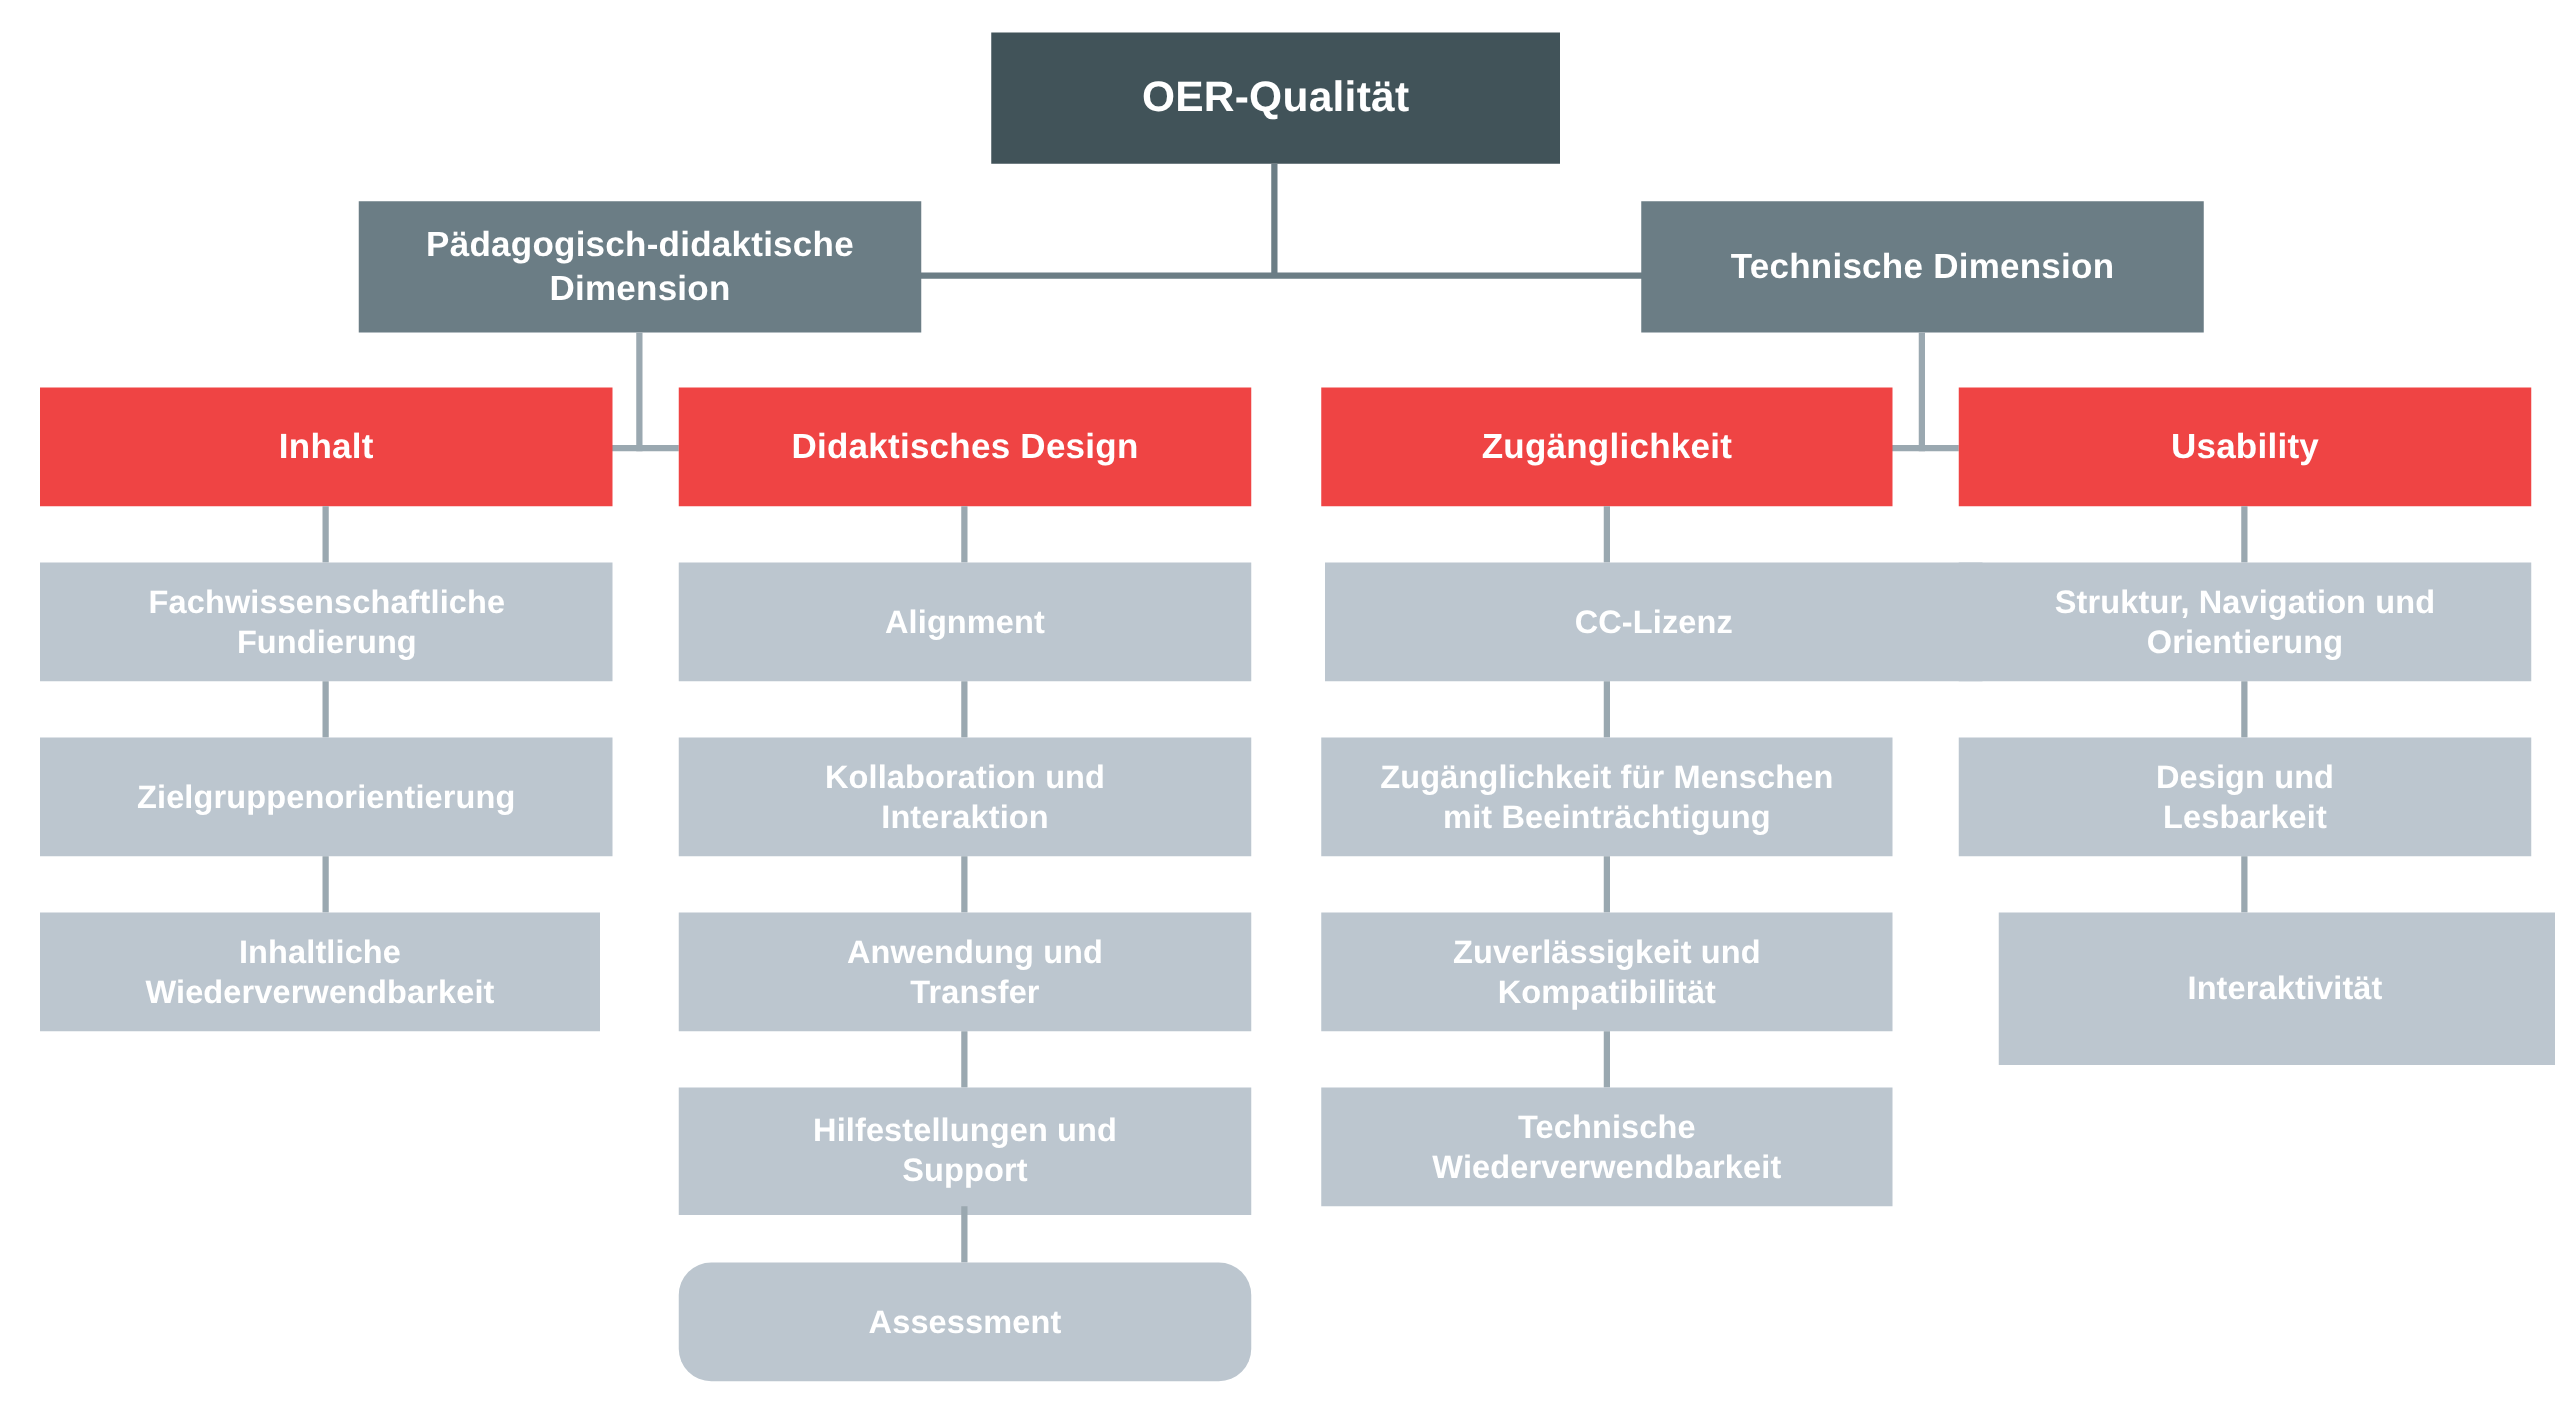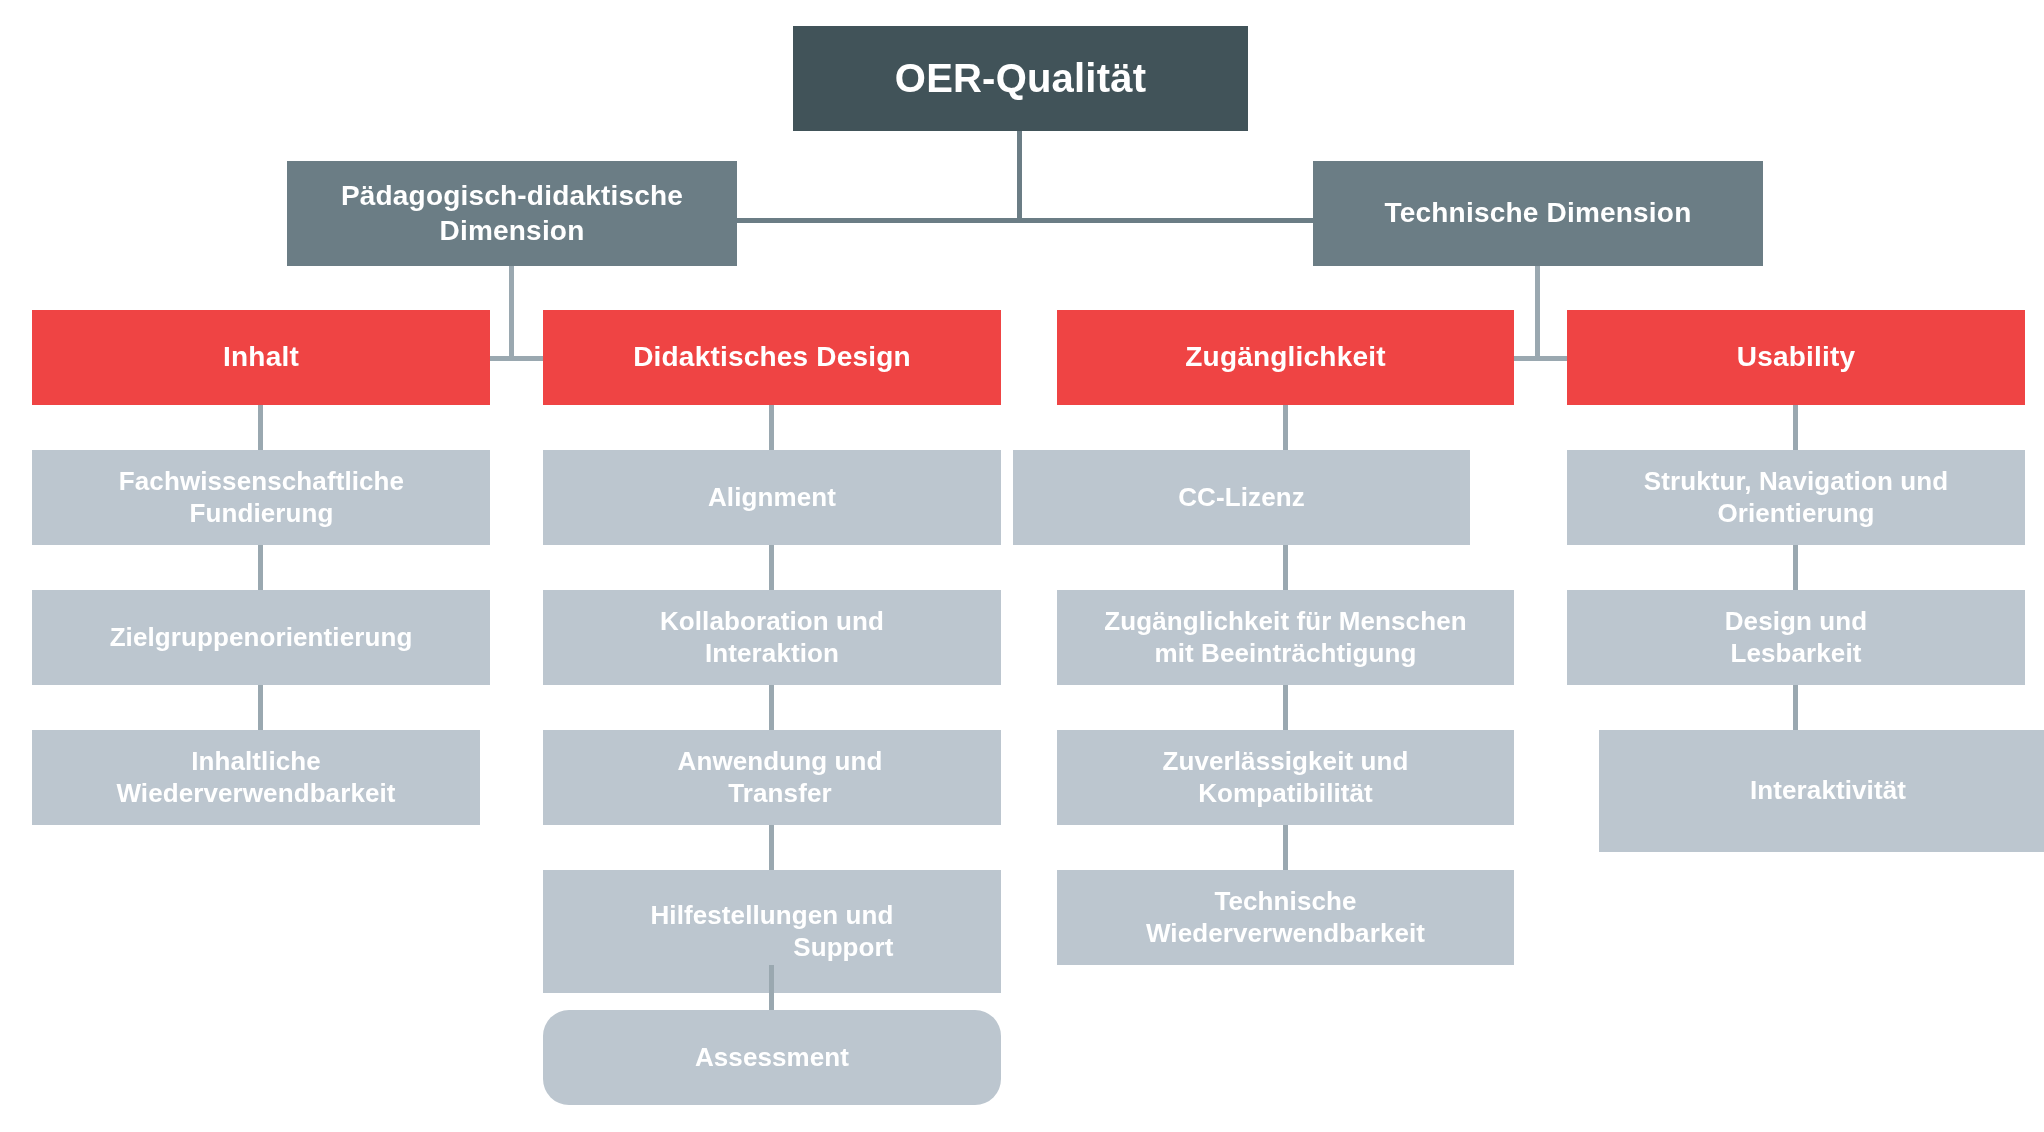--- a/index.html
+++ b/index.html
@@ -25,21 +25,21 @@
     text-align: center;
     color: #ffffff;
     font-weight: bold;
     line-height: 1.22;
     box-sizing: border-box;
     padding: 4px 10px;
     white-space: pre-line;
   }
   .lvl-root {
     background: #415359;
-    font-size: 40px;
+    font-size: 34px;
     letter-spacing: 0.2px;
   }
   .lvl-dim {
     background: #6b7d85;
     font-size: 28px;
     letter-spacing: 0.2px;
   }
   .lvl-cat {
     background: #ef4444;
     font-size: 28px;
@@ -102,28 +102,28 @@
 
   <div class="conn" style="left:769px; top:545px; width:5px; height:45px;"></div>
   <div class="node lvl-leaf" style="left:543px; top:590px; width:458px; height:95px;">Kollaboration und
 Interaktion</div>
 
   <div class="conn" style="left:769px; top:685px; width:5px; height:45px;"></div>
   <div class="node lvl-leaf" style="left:543px; top:730px; width:458px; height:95px;padding-left:26px;">Anwendung und
 Transfer</div>
 
   <div class="conn" style="left:769px; top:825px; width:5px; height:45px;"></div>
-  <div class="node lvl-leaf" style="left:543px; top:870px; width:458px; height:123px;text-align:right;">Hilfestellungen und
+  <div class="node lvl-leaf" style="left:543px; top:870px; width:458px; height:102px;">Hilfestellungen und
 Support</div>
 
   <div class="conn" style="left:769px; top:965px; width:5px; height:45px;"></div>
   <div class="node lvl-leaf" style="left:543px; top:1010px; width:458px; height:95px;border-radius:26px;">Assessment</div>
 
   <div class="conn" style="left:1283px; top:405px; width:5px; height:45px;"></div>
-  <div class="node lvl-leaf" style="left:1013px; top:450px; width:457px; height:95px;">CC-Lizenz</div>
+  <div class="node lvl-leaf" style="left:1060px; top:450px; width:526px; height:95px;">CC-Lizenz</div>
 
   <div class="conn" style="left:1283px; top:545px; width:5px; height:45px;"></div>
   <div class="node lvl-leaf" style="left:1057px; top:590px; width:457px; height:95px;">Zugänglichkeit für Menschen
 mit Beeinträchtigung</div>
 
   <div class="conn" style="left:1283px; top:685px; width:5px; height:45px;"></div>
   <div class="node lvl-leaf" style="left:1057px; top:730px; width:457px; height:95px;">Zuverlässigkeit und
 Kompatibilität</div>
 
   <div class="conn" style="left:1283px; top:825px; width:5px; height:45px;"></div>

